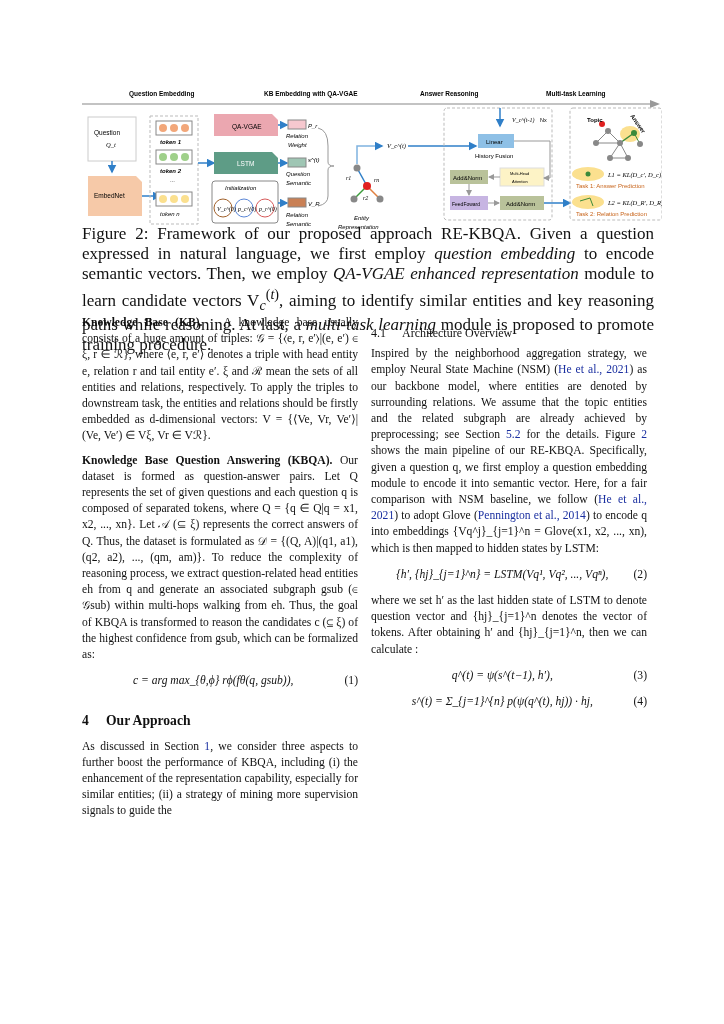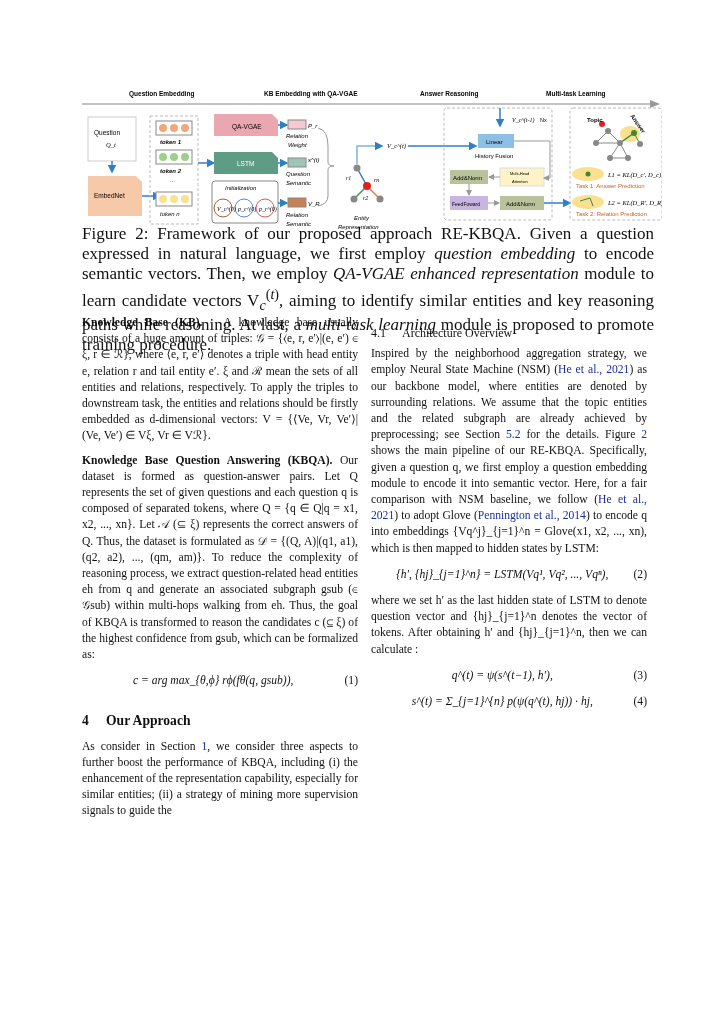--- a/index.html
+++ b/index.html
@@ -192,21 +192,21 @@
 <div class="col left">
   <p><span class="para-head">Knowledge Base (KB).</span>&nbsp;&nbsp; <span>A knowledge base usually consists of a huge amount of triples: 𝒢 = {⟨e, r, e′⟩|(e, e′) ∈ ξ, r ∈ ℛ}, where ⟨e, r, e′⟩ denotes a triple with head entity e, relation r and tail entity e′. ξ and ℛ mean the sets of all entities and relations, respectively. To apply the triples to downstream task, the entities and relations should be firstly embedded as d-dimensional vectors: V = {⟨Ve, Vr, Ve′⟩|(Ve, Ve′) ∈ Vξ, Vr ∈ Vℛ}.</span></p>
   <div class="gap"></div>
   <p><span class="para-head">Knowledge Base Question Answering (KBQA).</span> <span>Our dataset is formed as question-answer pairs. Let Q represents the set of given questions and each question q is composed of separated tokens, where Q = {q ∈ Q|q = x1, x2, ..., xn}. Let 𝒜 (⊆ ξ) represents the correct answers of Q. Thus, the dataset is formulated as 𝒟 = {(Q, A)|(q1, a1), (q2, a2), ..., (qm, am)}. To reduce the complexity of reasoning process, we extract question-related head entities eh from q and generate an associated subgraph gsub (∈ 𝒢sub) within multi-hops walking from eh. Thus, the goal of KBQA is transformed to reason the candidates c (⊆ ξ) of the highest confidence from gsub, which can be formalized as:</span></p>
   <div class="eq">
       <span class="body">c = arg max_{θ,ϕ} rϕ(fθ(q, gsub)),</span>
       <span class="no">(1)</span>
     </div>
   <div style="height:14px"></div>
   <h2><span class="num">4</span><span>Our Approach</span></h2>
-  <p><span>As consider in Section </span><span class="link">1</span><span>, we consider three aspects to further boost the performance of KBQA, including (i) the enhancement of the representation capability, especially for similar entities; (ii) a strategy of mining more supervision signals to guide the</span></p>
+  <p><span>As discussed in Section </span><span class="link">1</span><span>, we consider three aspects to further boost the performance of KBQA, including (i) the enhancement of the representation capability, especially for similar entities; (ii) a strategy of mining more supervision signals to guide the</span></p>
 </div>
 
 <div class="col right">
   <h3><span class="num">4.1</span><span>Architecture Overview</span></h3>
   <p><span>Inspired by the neighborhood aggregation strategy, we employ Neural State Machine (NSM) (</span><span class="link">He et al., 2021</span><span>) as our backbone model, where entities are denoted by surrounding relations. We assume that the topic entities and the related subgraph are already achieved by preprocessing; see Section </span><span class="link">5.2</span><span> for the details. Figure </span><span class="link">2</span><span> shows the main pipeline of our RE-KBQA. Specifically, given a question q, we first employ a question embedding module to encode it into semantic vector. Here, for a fair comparison with NSM baseline, we follow (</span><span class="link">He et al., 2021</span><span>) to adopt Glove (</span><span class="link">Pennington et al., 2014</span><span>) to encode q into embeddings {Vq^j}_{j=1}^n = Glove(x1, x2, ..., xn), which is then mapped to hidden states by LSTM:</span></p>
   <div class="eq">
       <span class="body">{h′, {hj}_{j=1}^n} = LSTM(Vq¹, Vq², ..., Vqⁿ),</span>
       <span class="no">(2)</span>
     </div>
   <p>where we set h′ as the last hidden state of LSTM to denote question vector and {hj}_{j=1}^n denotes the vector of tokens. After obtaining h′ and {hj}_{j=1}^n, then we can calculate :</p>

